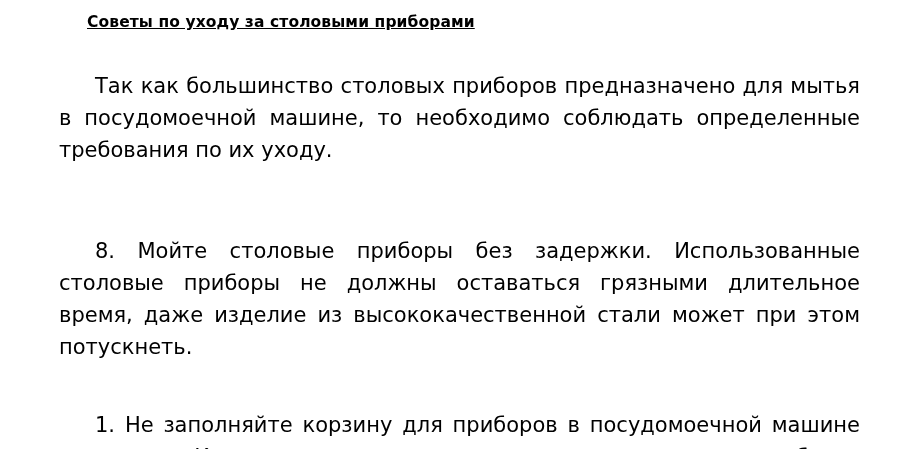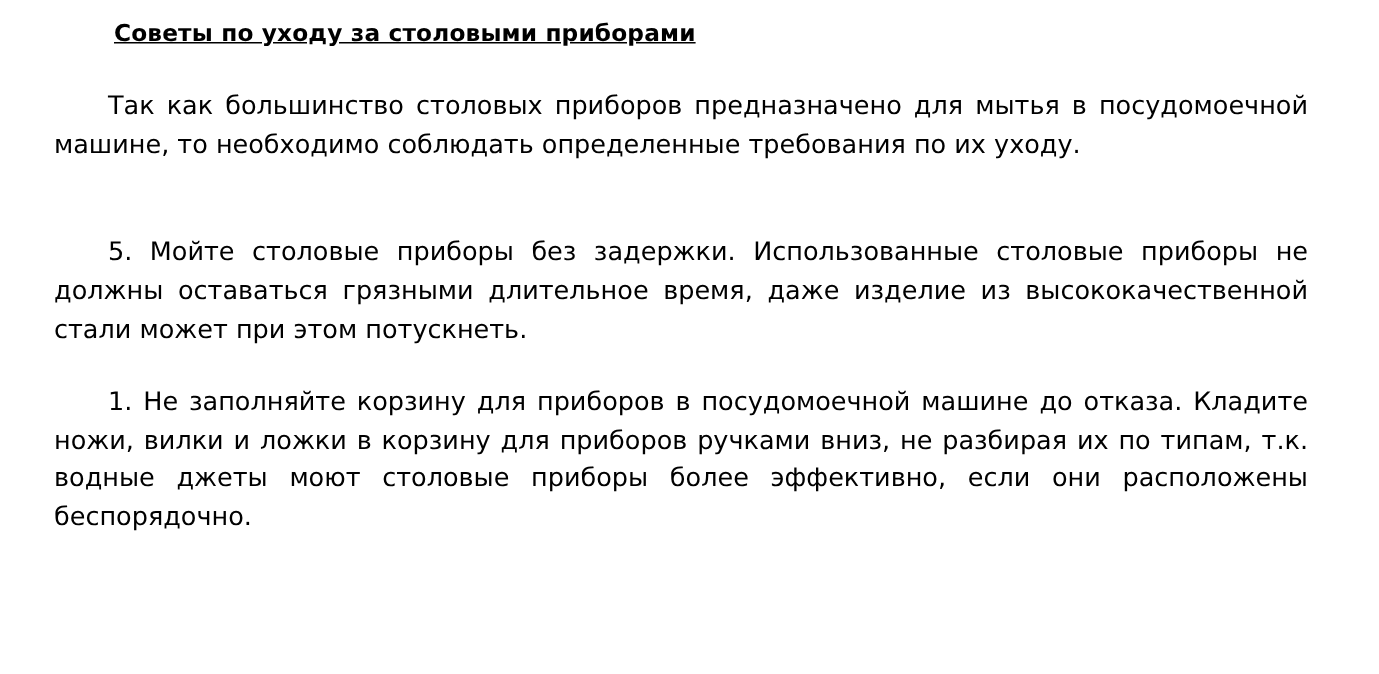--- a/index.html
+++ b/index.html
@@ -11,37 +11,37 @@
     width: 919px;
     height: 449px;
     overflow: hidden;
     font-family: "DejaVu Sans", sans-serif;
     color: #000000;
   }
   .page {
     width: 919px;
     height: 449px;
     box-sizing: border-box;
-    padding: 12px 47px 0 36px;
+    padding: 12px 47px 0 47px;
     position: relative;
   }
   .doc-title {
     font-size: 15.5px;
     font-weight: bold;
     text-decoration: underline;
     margin: 0 0 0 40px;
     line-height: 1.4;
     letter-spacing: 0.1px;
   }
   .para {
-    font-size: 17px;
+    font-size: 21px;
     line-height: 1.52;
     text-align: justify;
     text-justify: inter-word;
-    margin: 0;
+    margin: 12px;
     text-indent: 36px;
     hyphens: none;
   }
   .spacer-lg { height: 25px; }
   .spacer-md { height: 23px; }
   .spacer-sm { height: 22px; }
 </style>
 </head>
 <body>
 
@@ -51,19 +51,19 @@
 
   <div class="spacer-lg"></div>
 
   <p class="para">Так как большинство столовых приборов предназначено для мытья в посудомоечной машине, то необходимо соблюдать определенные требования по их уходу.</p>
 
   <div class="spacer-md"></div>
 
 
   <div class="spacer-md"></div>
 
-  <p class="para">5. Мойте столовые приборы без задержки. Использованные столовые приборы не должны оставаться грязными длительное время, даже изделие из высококачественной стали может при этом потускнеть.</p>
+  <p class="para">8. Мойте столовые приборы без задержки. Использованные столовые приборы не должны оставаться грязными длительное время, даже изделие из высококачественной стали может при этом потускнеть.</p>
 
   <div class="spacer-sm"></div>
 
   <p class="para">1. Не заполняйте корзину для приборов в посудомоечной машине до отказа. Кладите ножи, вилки и ложки в корзину для приборов ручками вниз, не разбирая их по типам, т.к. водные джеты моют столовые приборы более эффективно, если они расположены беспорядочно.</p>
 
 </div>
 
 </body></html>

